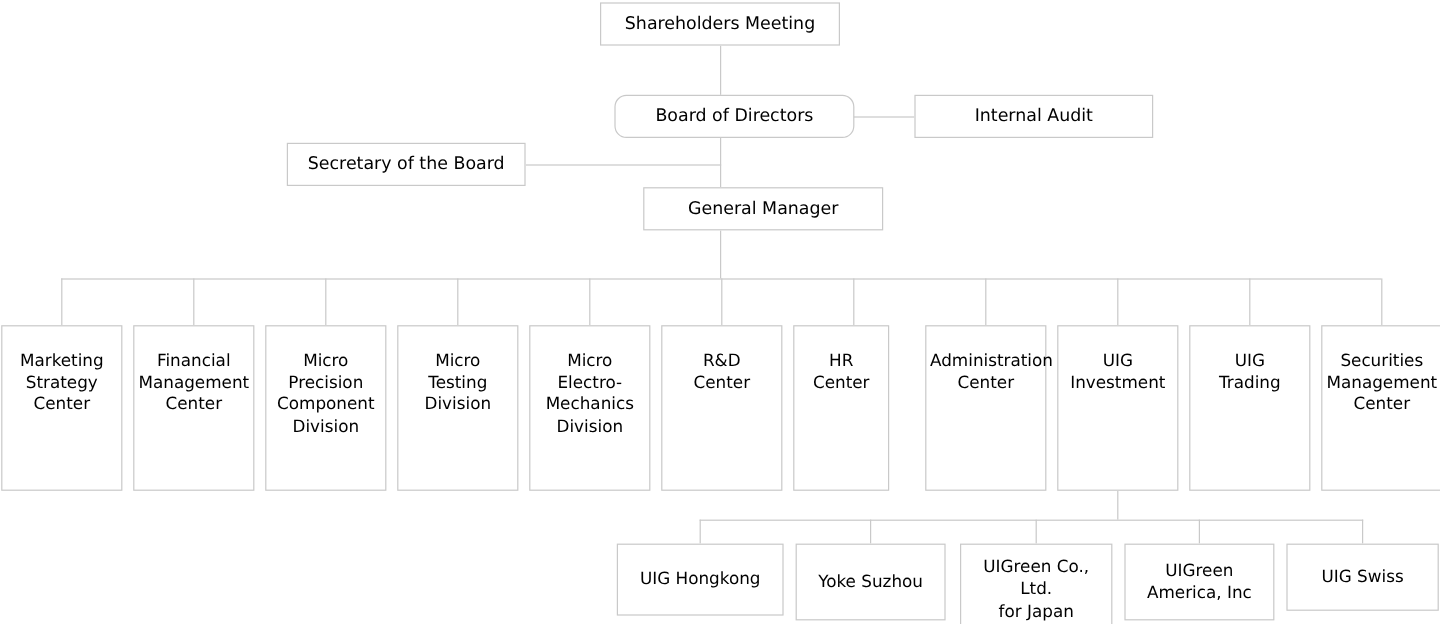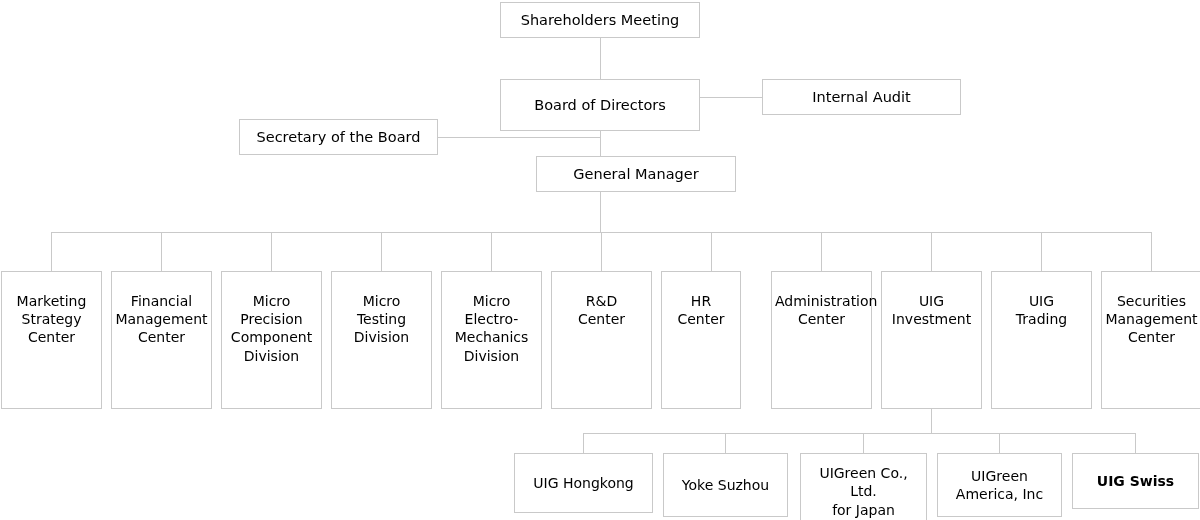--- a/index.html
+++ b/index.html
@@ -98,21 +98,21 @@
   <div class="connector v" style="left:583px;  top:433px; height:20px;"></div>
   <div class="connector v" style="left:725px;  top:433px; height:20px;"></div>
   <div class="connector v" style="left:863px;  top:433px; height:20px;"></div>
   <div class="connector v" style="left:999px;  top:433px; height:20px;"></div>
   <div class="connector v" style="left:1135px; top:433px; height:20px;"></div>
 
   <div class="node centered" style="left:500px; top:2px; width:200px; height:36px;">
     <span class="node-label">Shareholders Meeting</span>
   </div>
 
-  <div class="node centered" style="left:500px; top:79px; width:200px; height:52px;">
+  <div class="node centered" style="left:512px; top:79px; width:200px; height:36px;border-radius:10px;">
     <span class="node-label">Board of Directors</span>
   </div>
 
   <div class="node centered" style="left:762px; top:79px; width:199px; height:36px;">
     <span class="node-label">Internal Audit</span>
   </div>
 
   <div class="node centered" style="left:239px; top:119px; width:199px; height:36px;">
     <span class="node-label">Secretary of the Board</span>
   </div>
@@ -181,17 +181,17 @@
     <span class="node-label">Yoke Suzhou</span>
   </div>
   <div class="node sub" style="left:800px; top:453px; width:127px; height:77px;">
     <span class="node-label">UIGreen Co., Ltd.
 for Japan</span>
   </div>
   <div class="node sub" style="left:937px; top:453px; width:125px; height:64px;">
     <span class="node-label">UIGreen
 America, Inc</span>
   </div>
-  <div class="node sub" style="left:1072px; top:453px; width:127px; height:56px;font-weight:bold;">
+  <div class="node sub" style="left:1072px; top:453px; width:127px; height:56px;">
     <span class="node-label">UIG Swiss</span>
   </div>
 
 </div>
 
 </body></html>

